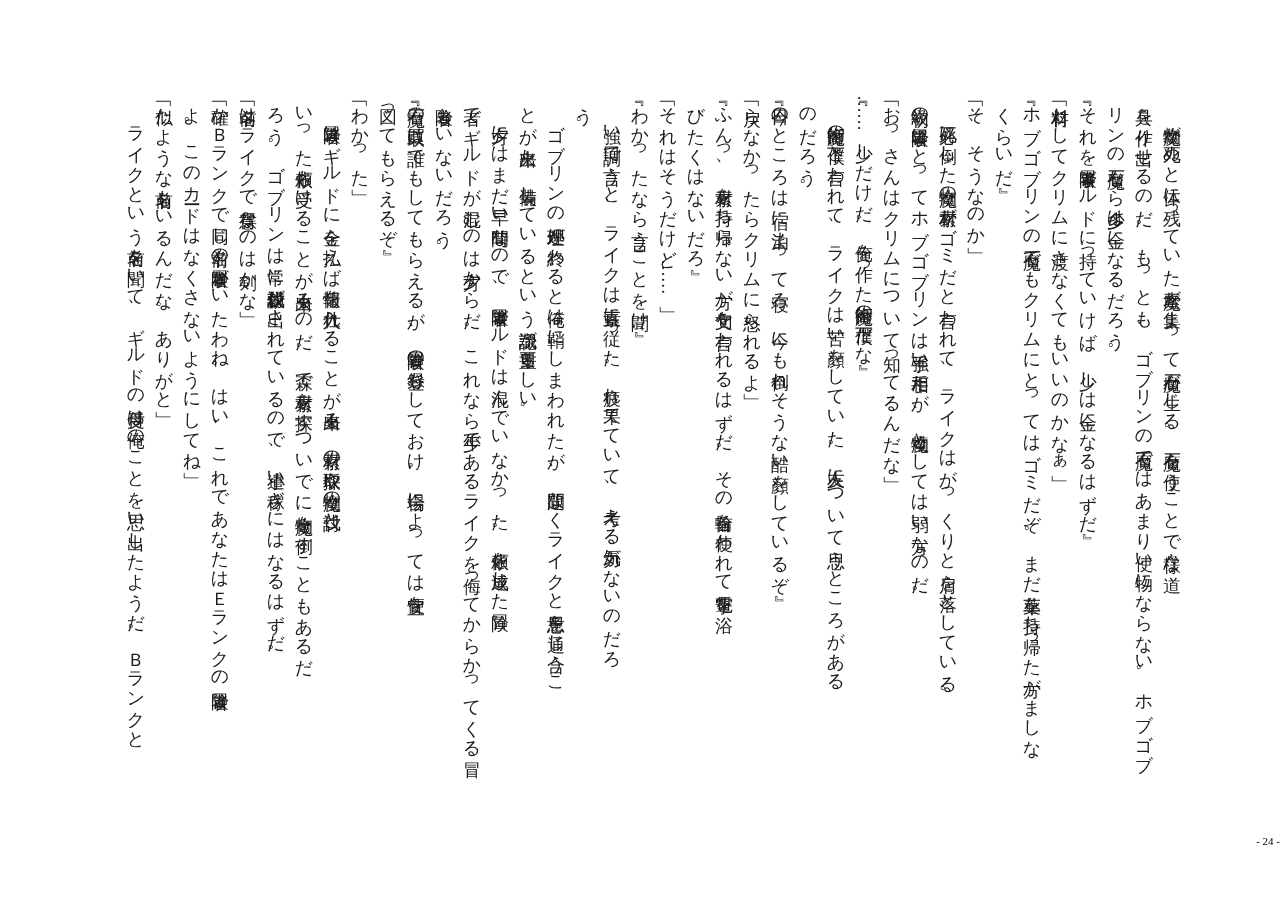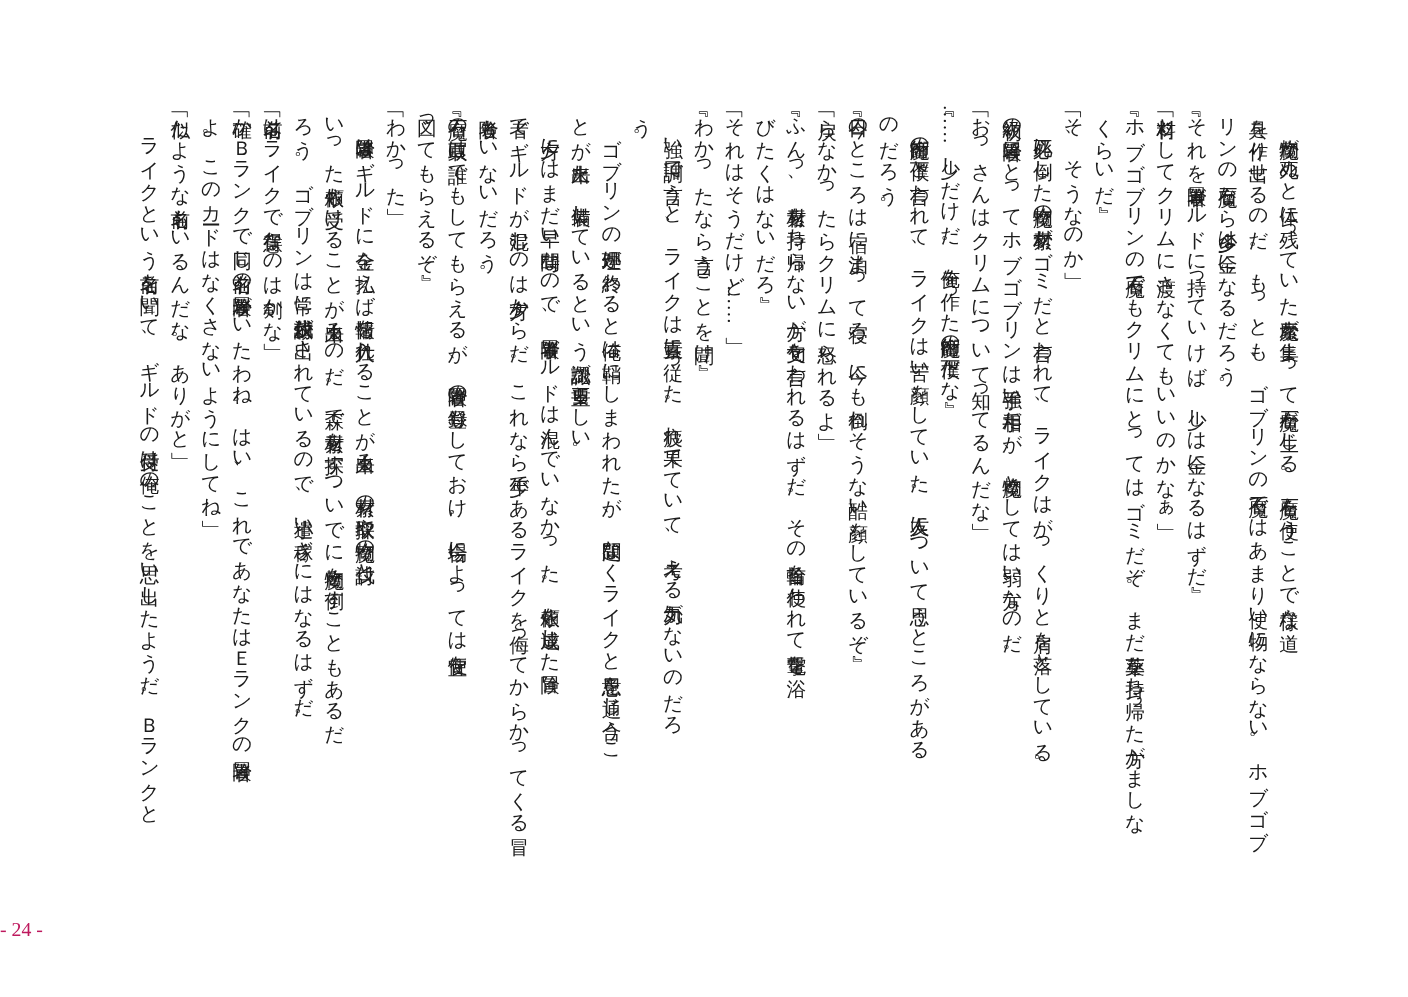--- a/index.html
+++ b/index.html
@@ -30,23 +30,23 @@
     font-size: 17.9px;
     line-height: 28px;
     letter-spacing: 0.05px;
     white-space: nowrap;
   }
   .page-footer {
     position: absolute;
     top: 835px;
     left: 0;
     width: 100%;
-    text-align: left;
-    font-size: 18px;
-    color: #be185d;
+    text-align: right;
+    font-size: 11px;
+    color: #000000;
   }
 </style>
 </head>
 <body>
 
 <div class="page">
   <div class="text-block" id="text-block">
       <p>　魔物が死ぬと体に残っていた魔素が集まって魔石が生じる。魔石を使うことで様々な道</p>
       <p>具を作り出せるのだ。もっとも、ゴブリンの魔石ではあまり使い物にならない。ホブゴブ</p>
       <p>リンの魔石なら多少は金になるだろう。</p>

